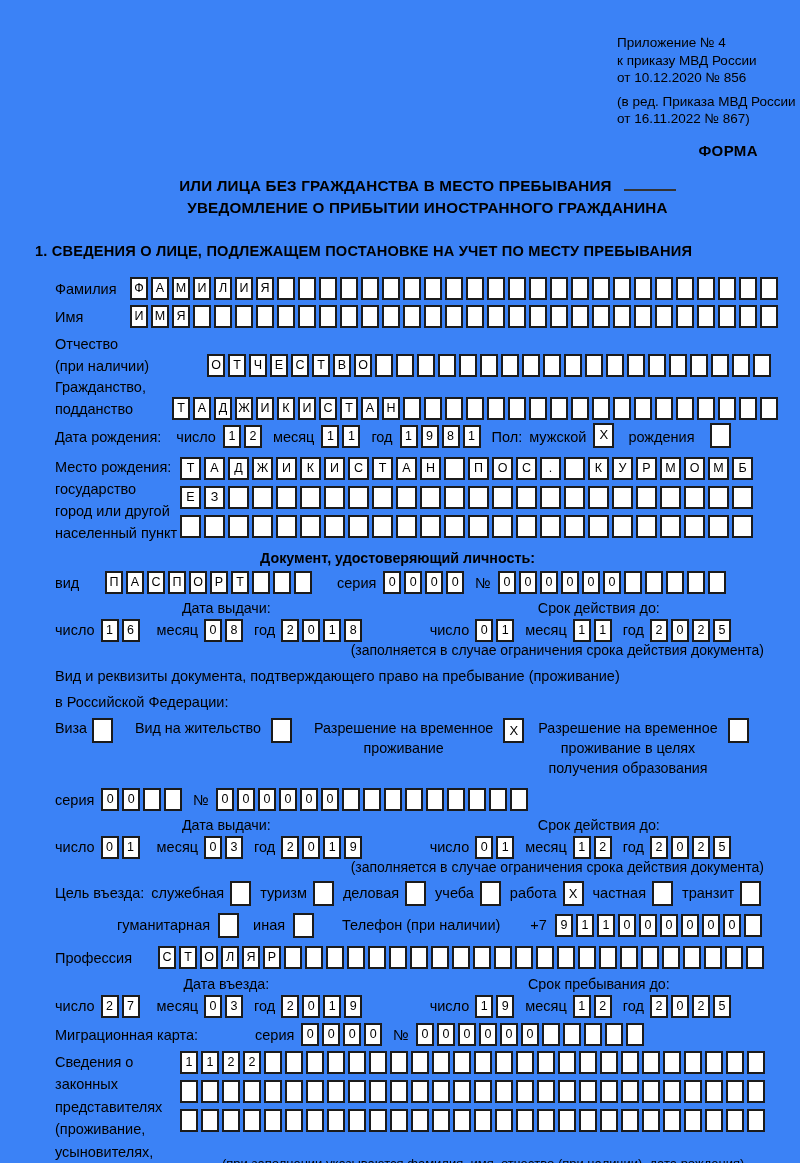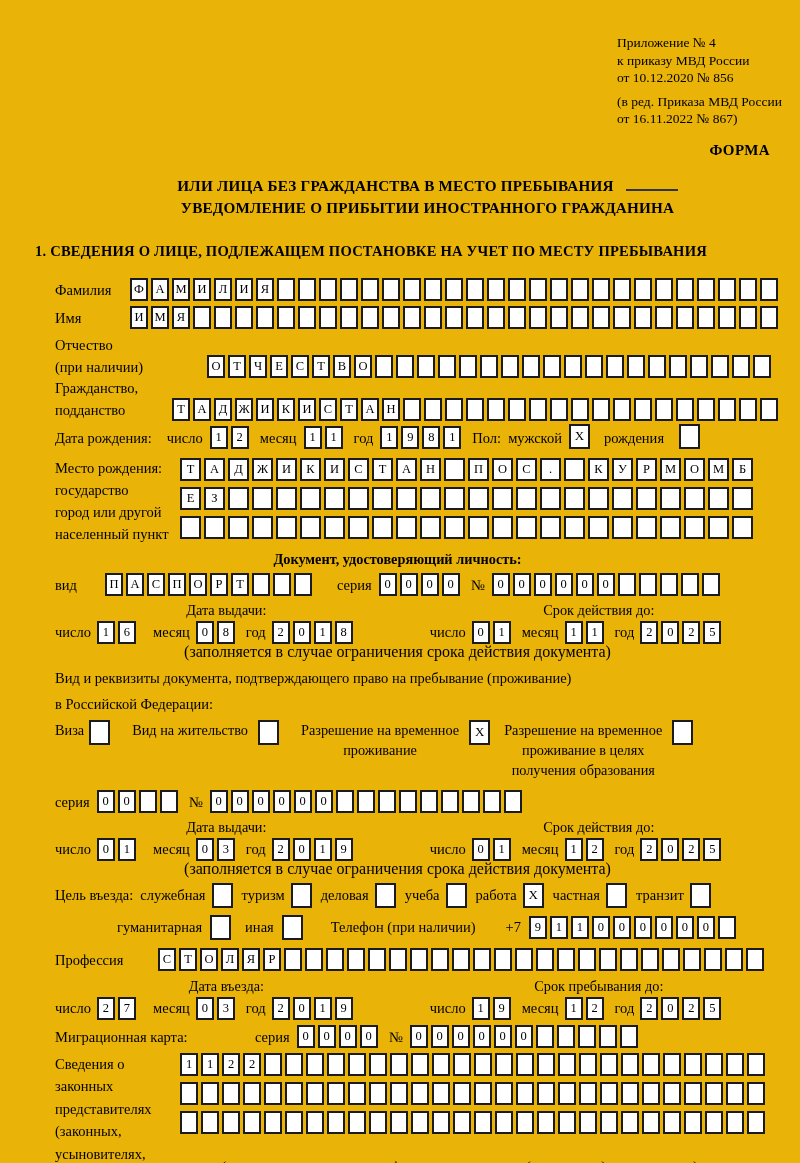--- a/index.html
+++ b/index.html
@@ -1,23 +1,23 @@
 <!DOCTYPE html>
 <html><head>
 <meta charset="utf-8">
 <style>
   html,body{margin:0;padding:0;background:#888;}
   .page{
-    width:800px;height:1163px;background:#eab308;color:#000;
-    font-family:Liberation Serif, serif;
+    width:800px;height:1163px;background:#3b82f6;color:#000;
+    font-family:Liberation Sans, sans-serif;
     padding:34px 0 0 55px;box-sizing:border-box;overflow:hidden;position:relative;
   }
   .appendix{margin-left:562px;font-size:13.5px;line-height:17.5px;}
   .revision{margin-left:562px;font-size:13.5px;line-height:17.5px;margin-top:6px;}
-  .forma{font-weight:bold;font-size:15px;text-align:right;padding-right:30px;margin-top:14px;letter-spacing:.4px;}
+  .forma{font-weight:bold;font-size:15px;text-align:right;padding-right:42px;margin-top:14px;letter-spacing:.4px;}
   .title{text-align:center;font-weight:bold;font-size:15.2px;line-height:22px;margin-top:16px;letter-spacing:.2px;}
   .u-line{display:inline-block;width:52px;border-bottom:2px solid #333;margin-left:12px;vertical-align:baseline;}
   .section-heading{font-weight:bold;font-size:14.6px;margin:24px 0 18px -20px;letter-spacing:.2px;}
 
   .frow{display:flex;align-items:flex-end;margin-bottom:5px;font-size:14.5px;line-height:22px;}
   .flabel{flex-shrink:0;}
   .flabel .sub{display:block;}
   .cells{display:flex;flex-wrap:nowrap;}
   .cell{
     display:inline-flex;align-items:center;justify-content:center;flex-shrink:0;
@@ -35,21 +35,21 @@
 
   .doc-heading{font-weight:bold;font-size:14.3px;text-align:center;margin:6px 60px 5px 0;}
   .half-l{width:46%;display:flex;align-items:flex-start;}
   .half-r{width:54%;display:flex;align-items:flex-start;}
   .cap-row{display:flex;font-size:14.3px;line-height:18px;margin-bottom:2px;}
   .cap-l{width:46%;text-align:center;}
   .cap-r{width:54%;text-align:center;box-sizing:border-box;}
   .dgroup .inline-lbl{margin-right:6px;}
   .dgroup{display:flex;align-items:flex-start;}
   .half-r.dgroup{padding-left:32px;box-sizing:border-box;}
-  .fill-note{font-size:16px;text-align:center;padding-right:60px;margin:-2px 0 6px 0;line-height:16px;}
+  .fill-note{font-size:14px;text-align:right;padding-right:36px;margin:-2px 0 6px 0;line-height:16px;}
 
   .intro{font-size:14.5px;line-height:24px;margin-bottom:2px;}
   .rp-row{display:flex;align-items:flex-start;margin:4px 0 10px 0;font-size:14.3px;}
   .rp-opt{display:flex;align-items:flex-start;}
   .rp-opt .txt{text-align:center;line-height:20px;}
   .rp-opt .checkbox{margin-left:10px;margin-top:0;}
 
   .goal-row{display:flex;align-items:center;font-size:14.5px;margin-bottom:7px;}
   .goal-row .checkbox{margin:0 9px 0 6px;}
   .goal-row .checkbox:last-child{margin-right:0;}
@@ -672,21 +672,21 @@
         <span class="cell"></span>
         <span class="cell"></span>
       </span>
   </div>
 
   <div class="rep-wrap">
     <span class="rep-labels">
       <span>Сведения о</span><br>
       <span>законных</span><br>
       <span>представителях</span><br>
-      <span>(законных,</span><br>
+      <span>(проживание,</span><br>
       <span>усыновителях,</span><br>
       
     </span>
     <span class="rep-cells-col">
       <span class="cells">
           <span class="cell">1</span>
           <span class="cell">1</span>
           <span class="cell">2</span>
           <span class="cell">2</span>
           <span class="cell"></span>

